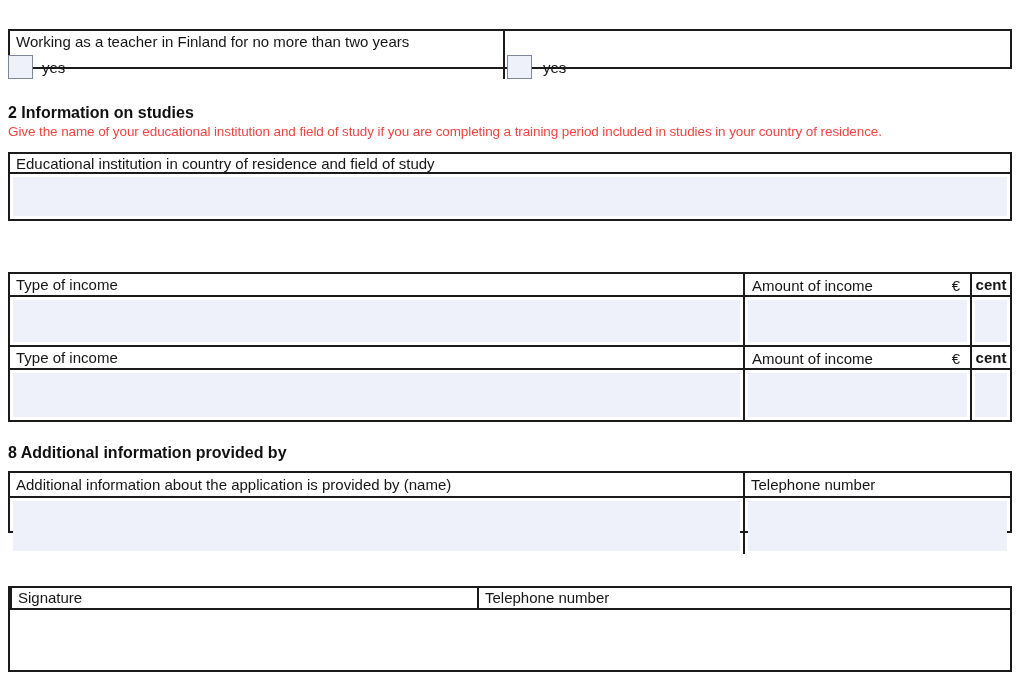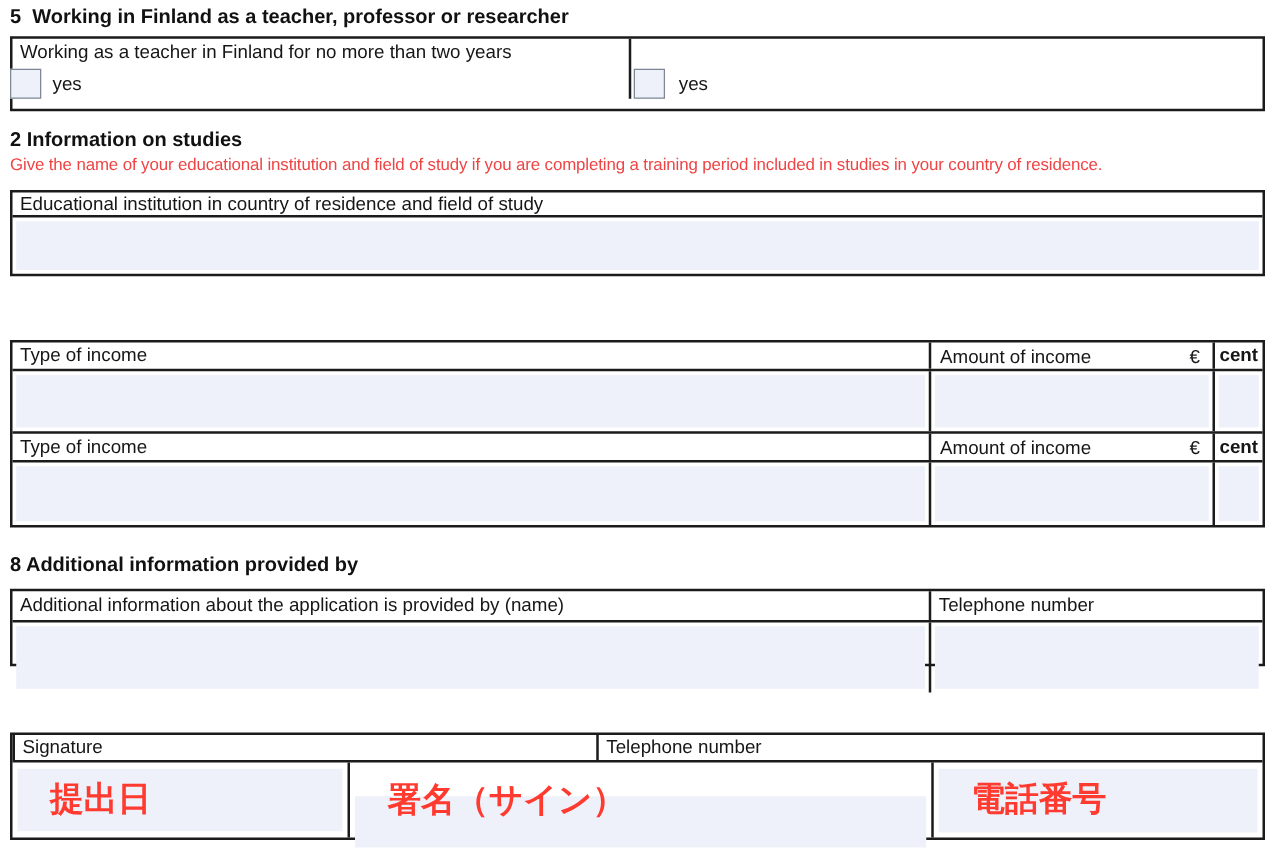--- a/index.html
+++ b/index.html
@@ -48,23 +48,22 @@
     position:absolute;left:30px;top:13px;
     font-size:27px;line-height:32px;font-weight:bold;color:var(--annotation-red);
     white-space:nowrap;z-index:3;
   }
 </style>
 </head>
 <body>
 
 <div class="page">
 
-  <div class="sec-title" style="top:5px">5  Working in Finland as a teacher, professor or researcher</div>
 
-  <div class="tbl" style="top:29px;height:60px">
+  <div class="tbl" style="top:29px;height:40px">
     <div class="row" style="height:48px">
       <div class="cell" style="width:493px">
         <div class="hdr-text">Working as a teacher in Finland for no more than two years</div>
         <span class="checkbox" style="left:-2px;bottom:0"></span>
         <span class="chk-label" style="left:32px">yes</span>
       </div>
       <div class="cell bl" style="width:507px">
         <span class="checkbox" style="left:2px;bottom:0"></span>
         <span class="chk-label" style="left:38px">yes</span>
       </div>
@@ -156,29 +155,15 @@
 
   <div class="tbl" style="top:586px;height:86px;overflow:visible">
     <div class="row bb" style="height:22px">
       <div class="cell bl" style="width:467px">
         <div class="hdr-text" style="padding-top:1px">Signature</div>
       </div>
       <div class="cell bl" style="width:265px">
         <div class="hdr-text" style="padding-top:1px">Telephone number</div>
       </div>
     </div>
-    <div class="row" style="height:60px">
-      <div class="cell" style="width:268px">
-        <div class="fill" style="left:4px;right:4px;top:5px;bottom:5px"></div>
-        <div class="jp-annotation">提出日</div>
-      </div>
-      <div class="cell bl" style="width:467px">
-        <div class="fill" style="left:4px;right:4px;top:27px;bottom:-8px;z-index:1"></div>
-        <div class="jp-annotation" style="top:14px">署名（サイン）</div>
-      </div>
-      <div class="cell bl" style="width:265px">
-        <div class="fill" style="left:4px;right:4px;top:5px;bottom:4px"></div>
-        <div class="jp-annotation">電話番号</div>
-      </div>
-    </div>
   </div>
 
 </div>
 
 </body></html>

